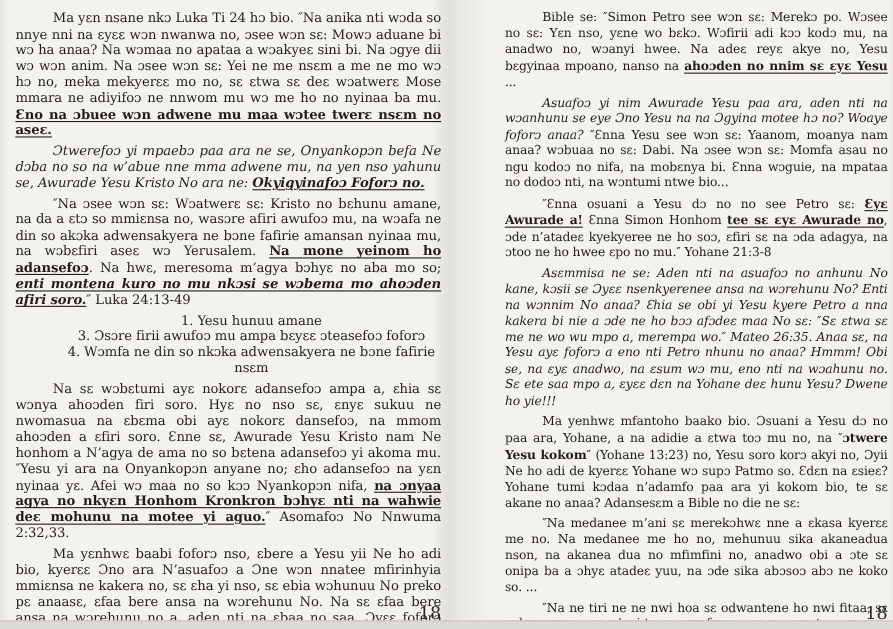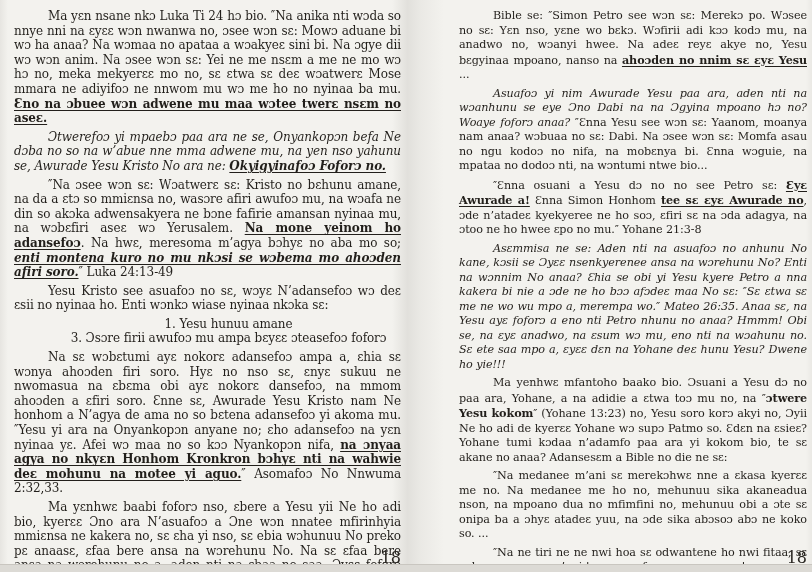--- a/index.html
+++ b/index.html
@@ -89,36 +89,36 @@
 </head>
 <body>
 
 <div class="scan-surface"></div>
 <div class="gutter-shadow"></div>
 
 <div class="page-text left">
     <p><span class="run regular">Ma yɛn nsane nkɔ Luka Ti 24 hɔ bio. ″Na anika nti wɔda so nnye nni na ɛyɛɛ wɔn nwanwa no, ɔsee wɔn sɛ: Mowɔ aduane bi wɔ ha anaa? Na wɔmaa no apataa a wɔakyeɛ sini bi. Na ɔgye dii wɔ wɔn anim. Na ɔsee wɔn sɛ: Yei ne me nsɛm a me ne mo wɔ hɔ no, meka mekyerɛɛ mo no, sɛ ɛtwa sɛ deɛ wɔatwerɛ Mose mmara ne adiyifoɔ ne nnwom mu wɔ me ho no nyinaa ba mu. </span><span class="run bold-underline">Ɛno na ɔbuee wɔn adwene mu maa wɔtee twerɛ nsɛm no aseɛ.</span></p>
     <p><span class="run italic">Ɔtwerefoɔ yi mpaebɔ paa ara ne se, Onyankopɔn befa Ne dɔba no so na w’abue nne mma adwene mu, na yen nso yahunu se, Awurade Yesu Kristo No ara ne: </span><span class="run bold-italic-underline">Okyigyinafoɔ Foforɔ no.</span></p>
     <p><span class="run regular">″Na ɔsee wɔn sɛ: Wɔatwerɛ sɛ: Kristo no bɛhunu amane, na da a ɛtɔ so mmiɛnsa no, wasɔre afiri awufoɔ mu, na wɔafa ne din so akɔka adwensakyera ne bɔne fafirie amansan nyinaa mu, na wɔbɛfiri aseɛ wɔ Yerusalem. </span><span class="run bold-underline">Na mone yeinom ho adansefoɔ</span><span class="run regular">. Na hwɛ, meresoma m’agya bɔhyɛ no aba mo so; </span><span class="run bold-italic-underline">enti montena kuro no mu nkɔsi se wɔbema mo ahoɔden afiri soro.</span><span class="run regular">″ Luka 24:13-49</span></p>
-    <p><span class="run regular">Yesu Kristo see asuafoɔ no sɛ, wɔyɛ N’adansefoɔ wɔ deɛ ɛsii no nyinaa ho. Enti wɔnkɔ wiase nyinaa nkɔka sɛ:</span></p>
     <div class="numbered-list">
       <div class="list-line">1.  Yesu hunuu amane</div>
       <div class="list-line">3.  Ɔsɔre firii awufoɔ mu ampa bɛyɛɛ ɔteasefoɔ foforɔ</div>
+      <div class="list-line">4.  Wɔmfa ne din so nkɔka adwensakyera ne bɔne fafirie nsɛm</div>
     </div>
     <p><span class="run regular">Na sɛ wɔbɛtumi ayɛ nokorɛ adansefoɔ ampa a, ɛhia sɛ wɔnya ahoɔden firi soro. Hyɛ no nso sɛ, ɛnyɛ sukuu ne nwomasua na ɛbɛma obi ayɛ nokorɛ dansefoɔ, na mmom ahoɔden a ɛfiri soro. Ɛnne sɛ, Awurade Yesu Kristo nam Ne honhom a N’agya de ama no so bɛtena adansefoɔ yi akoma mu. ″Yesu yi ara na Onyankopɔn anyane no; ɛho adansefoɔ na yɛn nyinaa yɛ. Afei wɔ maa no so kɔɔ Nyankopɔn nifa, </span><span class="run bold-underline">na ɔnyaa agya no nkyɛn Honhom Kronkron bɔhyɛ nti na wahwie deɛ mohunu na motee yi aguo.</span><span class="run regular">″ Asomafoɔ No Nnwuma 2:32,33.</span></p>
     <p><span class="run regular">Ma yɛnhwɛ baabi foforɔ nso, ɛbere a Yesu yii Ne ho adi bio, kyerɛɛ Ɔno ara N’asuafoɔ a Ɔne wɔn nnatee mfirinhyia mmiɛnsa ne kakera no, sɛ ɛha yi nso, sɛ ebia wɔhunuu No preko pɛ anaasɛ, ɛfaa bere ansa na wɔrehunu No. Na sɛ ɛfaa bere ansa na wɔrehunu no a, aden nti na ɛbaa no saa. Ɔyɛɛ foforɔ anaa?</span></p>
   </div>
 
 <div class="page-text right">
     <p><span class="run regular">Bible se: ″Simon Petro see wɔn sɛ: Merekɔ po. Wɔsee no sɛ: Yɛn nso, yɛne wo bɛkɔ. Wɔfirii adi kɔɔ kodɔ mu, na anadwo no, wɔanyi hwee. Na adeɛ reyɛ akye no, Yesu bɛgyinaa mpoano, nanso na </span><span class="run bold-underline">ahoɔden no nnim sɛ ɛyɛ Yesu</span><span class="run regular"> ...</span></p>
-    <p><span class="run italic">Asuafoɔ yi nim Awurade Yesu paa ara, aden nti na wɔanhunu se eye Ɔno Dabi na na Ɔgyina mpoano hɔ no? Woaye foforɔ anaa? </span><span class="run regular">″Ɛnna Yesu see wɔn sɛ: Yaanom, moanya nam anaa? wɔbuaa no sɛ: Dabi. Na ɔsee wɔn sɛ: Momfa asau no ngu kodoɔ no nifa,  na mobɛnya bi. Ɛnna wɔguie, na mpataa no dodoɔ nti, na wɔntumi ntwe bio...</span></p>
+    <p><span class="run italic">Asuafoɔ yi nim Awurade Yesu paa ara, aden nti na wɔanhunu se eye Ɔno Yesu na na Ɔgyina motee hɔ no? Woaye foforɔ anaa? </span><span class="run regular">″Ɛnna Yesu see wɔn sɛ: Yaanom, moanya nam anaa? wɔbuaa no sɛ: Dabi. Na ɔsee wɔn sɛ: Momfa asau no ngu kodoɔ no nifa,  na mobɛnya bi. Ɛnna wɔguie, na mpataa no dodoɔ nti, na wɔntumi ntwe bio...</span></p>
     <p><span class="run regular">″Ɛnna osuani a Yesu dɔ no no see Petro sɛ: </span><span class="run bold-underline">Ɛyɛ Awurade a!</span><span class="run regular"> Ɛnna Simon Honhom </span><span class="run bold-underline">tee sɛ ɛyɛ Awurade no</span><span class="run regular">, ɔde n’atadeɛ kyekyeree ne ho soɔ, ɛfiri sɛ na ɔda adagya, na ɔtoo ne ho hwee ɛpo no mu.″ Yohane 21:3-8</span></p>
     <p><span class="run italic">Asɛmmisa ne se: Aden nti na asuafoɔ no anhunu No kane, kɔsii se Ɔyɛɛ nsenkyerenee ansa na wɔrehunu No? Enti na wɔnnim No anaa? Ɛhia se obi yi Yesu kyere Petro a nna kakera bi nie a ɔde ne ho bɔɔ afɔdeɛ maa No sɛ: ″Sɛ  ɛtwa sɛ me ne wo wu mpo a, merempa wo.″ Mateo 26:35. Anaa sɛ, na Yesu ayɛ foforɔ a eno nti Petro nhunu no anaa? Hmmm! Obi se, na ɛyɛ anadwo, na ɛsum wɔ mu, eno nti na wɔahunu no. Sɛ ete saa mpo a, ɛyɛɛ dɛn na Yohane deɛ hunu Yesu? Dwene ho yie!!!</span></p>
     <p><span class="run regular">Ma yenhwɛ mfantoho baako bio. Ɔsuani a Yesu dɔ no paa ara, Yohane, a na adidie a ɛtwa toɔ mu no, na ″</span><span class="run bold">ɔtwere  Yesu kokom</span><span class="run regular">″ (Yohane 13:23) no, Yesu soro korɔ akyi no, Ɔyii Ne ho  adi de kyerɛɛ Yohane wɔ supɔ Patmo so. Ɛdɛn na ɛsieɛ? Yohane tumi kɔdaa n’adamfo paa ara yi kokom bio, te sɛ akane no anaa? Adansesɛm a Bible no die ne sɛ:</span></p>
-    <p><span class="run regular">″Na medanee m’ani sɛ merekɔhwɛ nne a ɛkasa kyerɛɛ me no. Na medanee me ho no, mehunuu sika akaneadua nson, na mpoano dua no mfimfini no, mehunuu obi a ɔte sɛ onipa ba a ɔhyɛ atadeɛ yuu, na ɔde sika abɔsoɔ abɔ ne koko so. ...</span></p>
+    <p><span class="run regular">″Na medanee m’ani sɛ merekɔhwɛ nne a ɛkasa kyerɛɛ me no. Na medanee me ho no, mehunuu sika akaneadua nson, na akanea dua no mfimfini no, anadwo obi a ɔte sɛ onipa ba a ɔhyɛ atadeɛ yuu, na ɔde sika abɔsoɔ abɔ ne koko so. ...</span></p>
     <p><span class="run regular">″Na ne tiri ne ne nwi hoa sɛ odwantene ho nwi fitaa, sɛ sukyerɛmma, na n’ani te sɛ ogyaframa, na ne nan te sɛ yaawa fɛfɛ a adɔ fononoo mu, na ne nne te sɛ asuo bebree nne, na ɔkura nsoromma nson ne nifa mu, na afena anofanu nnamnam firi</span></p>
   </div>
 
 <div class="page-num left">18</div>
 
 <div class="page-num right">18</div>
 
 <div class="bottom-edge"></div>
 
 </body></html>

